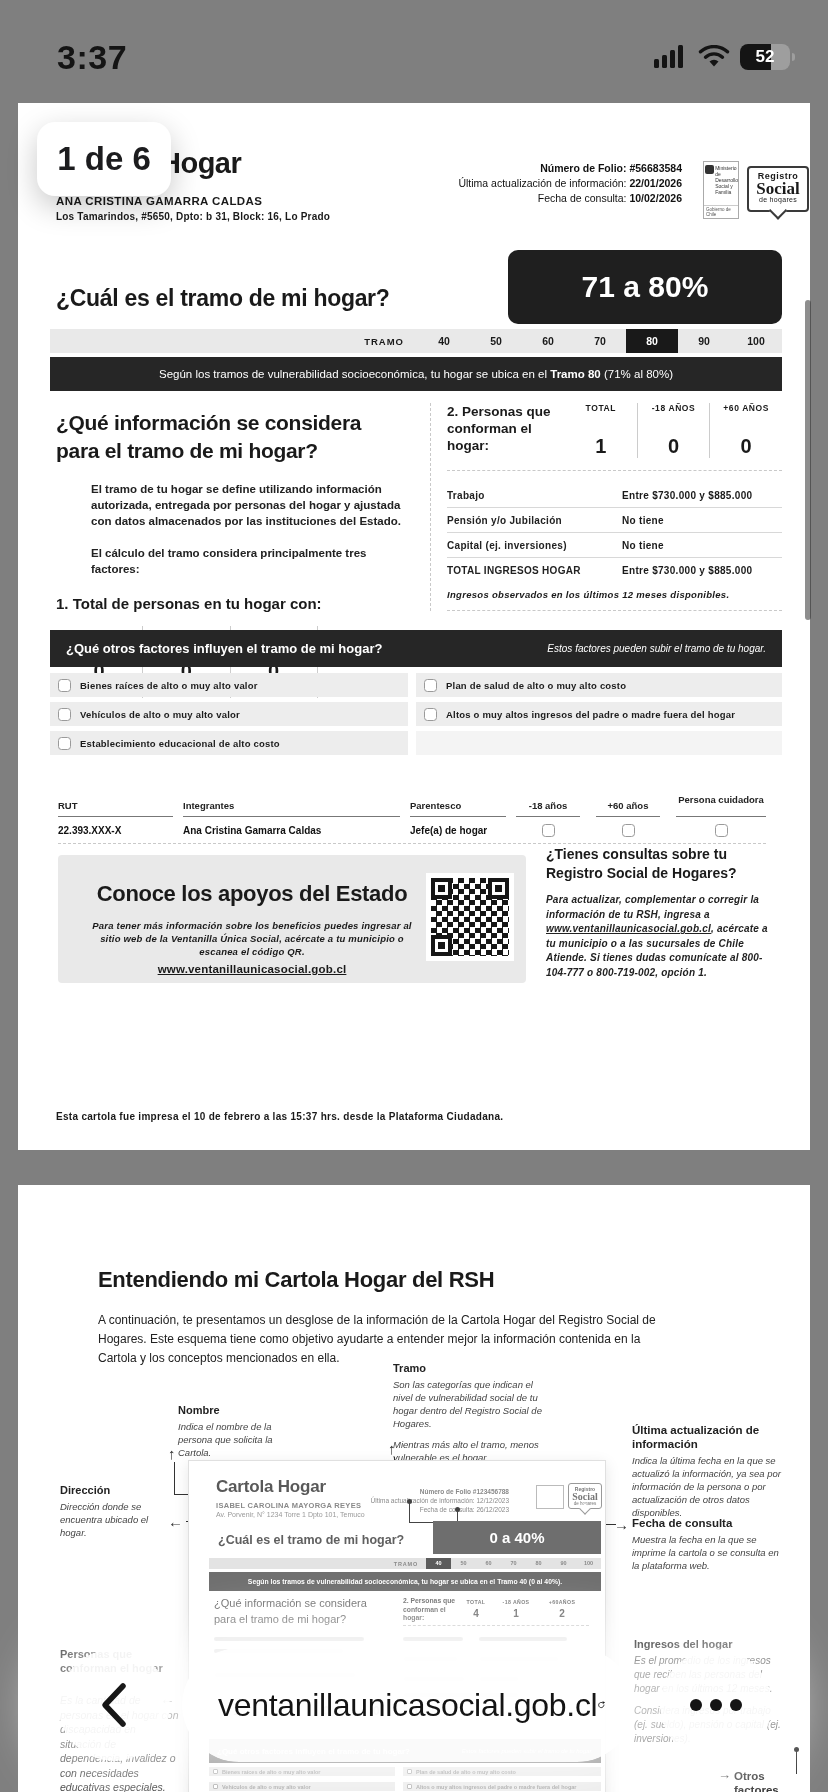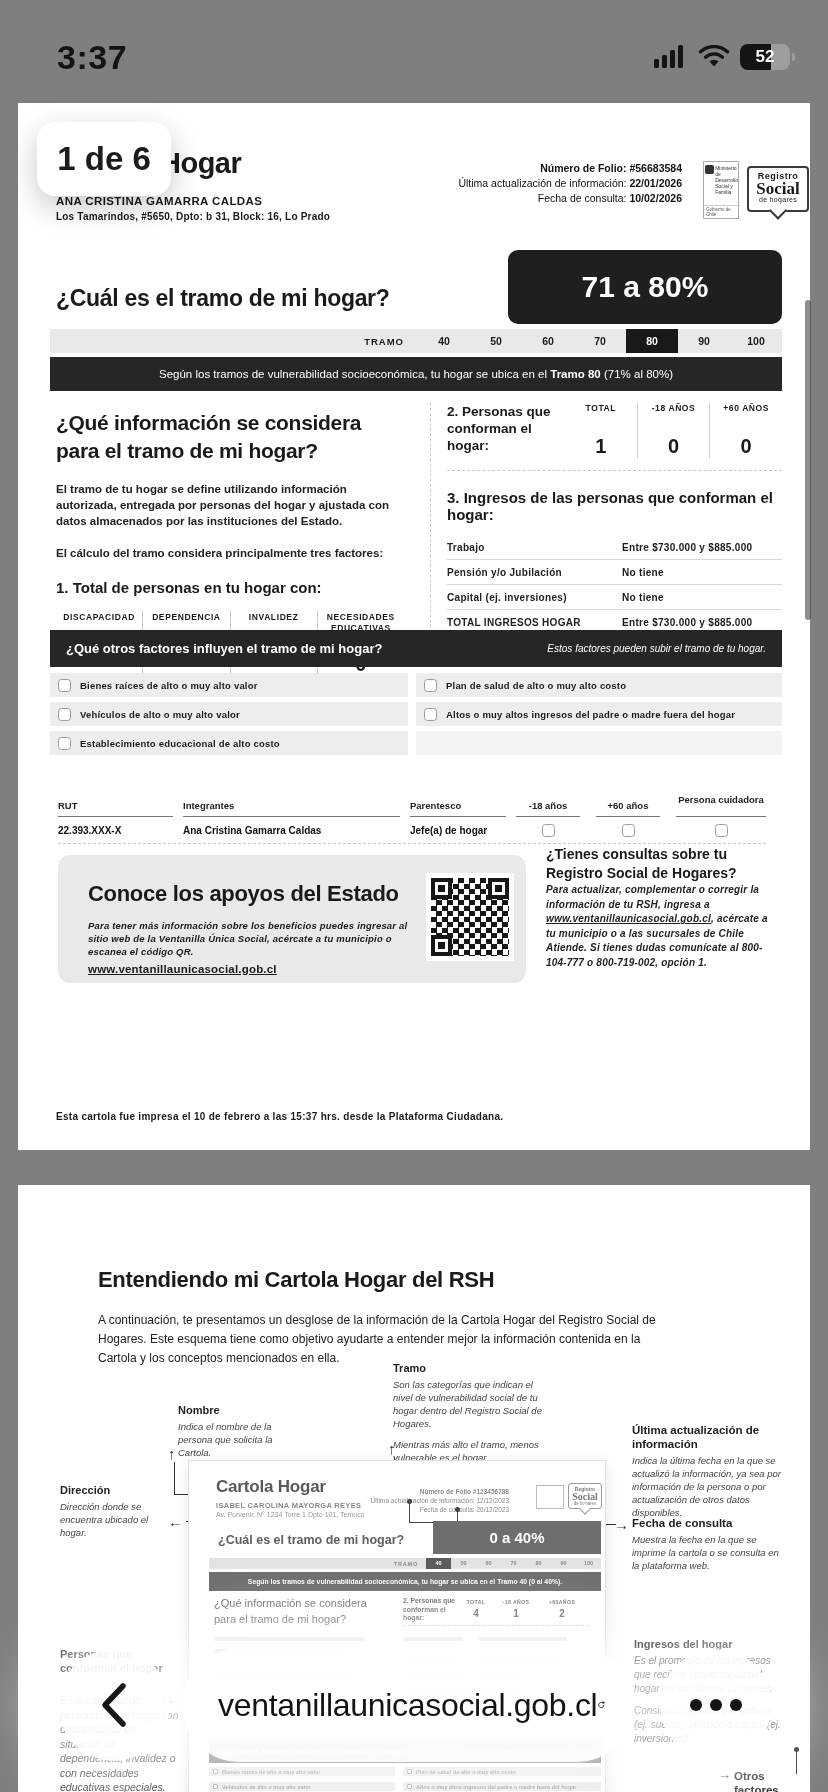--- a/index.html
+++ b/index.html
@@ -49,21 +49,21 @@
   .scale-label{flex:1;text-align:right;padding-right:14px;letter-spacing:1px;font-size:9.5px;}
   .tick{width:52px;height:24px;display:flex;align-items:center;justify-content:center;}
   .tick.active{background:#191919;color:#fff;}
   .banner{left:32px;top:254px;width:732px;background:#262626;color:#fff;font-size:11.5px;
     padding:11px 10px;text-align:center;}
 
   
   .leftcol{left:38px;top:306px;width:348px;}
   .rightcol{left:412px;top:300px;width:352px;border-left:1px dashed #c9c9c9;padding-left:16px;}
   .h2{font-size:21px;font-weight:bold;line-height:28px;letter-spacing:-.3px;}
-  .para{font-size:11.5px;line-height:16px;margin-top:16px;font-weight:600;color:#222;}
+  .para{font-size:11.5px;line-height:16px;margin-top:16px;font-weight:600;color:#222;margin-left:35px;}
   .h3{font-size:15px;font-weight:bold;margin-top:18px;}
   .statgrid{display:flex;margin-top:14px;border-bottom:1px solid #e2e2e2;padding-bottom:8px;}
   .statcell{flex:1;text-align:center;padding:2px 4px 6px;}
   .statcell+.statcell{border-left:1px solid #ccc;}
   .statlab{font-size:8.5px;font-weight:bold;letter-spacing:.6px;line-height:11px;min-height:24px;
     display:flex;align-items:flex-start;justify-content:center;}
   .statval{font-size:20px;font-weight:bold;margin-top:8px;}
   .p2row{display:flex;border-bottom:1px dashed #c9c9c9;padding-bottom:12px;}
   .p2head{width:118px;font-size:13.5px;font-weight:bold;line-height:17px;}
   .p2cell{flex:1;text-align:center;}
@@ -86,31 +86,31 @@
 
   
   .house-bar{left:32px;top:643px;width:732px;height:40px;}
   .house-bar .t,.house-bar .n{font-size:13.5px;font-weight:bold;}
   .hh{position:absolute;font-size:9.5px;font-weight:bold;color:#222;}
   .hline{position:absolute;border-bottom:1px solid #777;}
   .hcell{position:absolute;font-size:10px;font-weight:700;color:#111;}
   .house-note{left:40px;top:764px;font-size:9.5px;font-style:italic;font-weight:600;}
 
   
-  .apoyos{left:40px;top:752px;width:468px;height:128px;background:#e9e9e9;border-radius:12px;padding:26px 110px 0 30px;}
+  .apoyos{left:40px;top:752px;width:468px;height:128px;background:#e9e9e9;border-radius:4px;padding:26px 110px 0 30px;text-align:center;}
   .apoyos h2{margin:0;font-size:22px;font-weight:bold;letter-spacing:-.3px;}
   .ap-body{font-size:9.5px;font-style:italic;font-weight:600;line-height:13px;margin-top:12px;letter-spacing:.2px;}
   .ap-link{font-size:11.5px;font-weight:bold;text-decoration:underline;margin-top:5px;display:inline-block;letter-spacing:.2px;}
   .qr{position:absolute;right:12px;top:18px;width:88px;height:88px;background:#fff;padding:5px;}
   .qr-in{width:100%;height:100%;background:repeating-conic-gradient(#161616 0% 25%,#fff 0% 50%);background-size:11px 11px;position:relative;}
   .finder{position:absolute;width:21px;height:21px;border:4px solid #161616;background:#fff;display:flex;align-items:center;justify-content:center;}
   .finder>div{width:7px;height:7px;background:#161616;}
   .consult{left:528px;top:742px;width:230px;}
   .consult h3{margin:0;font-size:14px;font-weight:bold;line-height:19px;}
-  .consult .body{font-size:10px;font-style:italic;font-weight:600;line-height:14.5px;letter-spacing:.2px;color:#222;}
+  .consult .body{font-size:10px;font-style:italic;font-weight:600;line-height:14.5px;margin-top:10px;letter-spacing:.2px;color:#222;}
   .consult .lnk{text-decoration:underline;}
   .p1-footer{left:38px;top:1008px;font-size:10px;font-weight:600;letter-spacing:.3px;}
 
   
   .scrollbar{left:805px;top:300px;width:6px;height:320px;border-radius:3px;background:rgba(50,50,50,.55);z-index:30;}
 
   
   .p2-title{left:80px;top:82px;font-size:22px;font-weight:bold;letter-spacing:-.3px;}
   .p2-intro{left:80px;top:126px;width:580px;font-size:12px;line-height:19px;color:#222;}
   .ann-t{font-size:11px;font-weight:bold;color:#222;line-height:14px;}
@@ -269,21 +269,20 @@
           </div>
         <div class="p2cell">
             <div class="statlab" style="justify-content:center;">-18 AÑOS</div>
             <div class="statval">0</div>
           </div>
         <div class="p2cell">
             <div class="statlab" style="justify-content:center;">+60 AÑOS</div>
             <div class="statval">0</div>
           </div>
       </div>
-      <div class="h3">3. Ingresos de las personas que conforman el hogar:</div>
       <div class="inc-table">
         <div class="inc-row">
             <div class="inc-lab">Trabajo</div>
             <div class="inc-val">Entre $730.000 y $885.000</div>
           </div>
         <div class="inc-row">
             <div class="inc-lab">Pensión y/o Jubilación</div>
             <div class="inc-val">No tiene</div>
           </div>
         <div class="inc-row">

